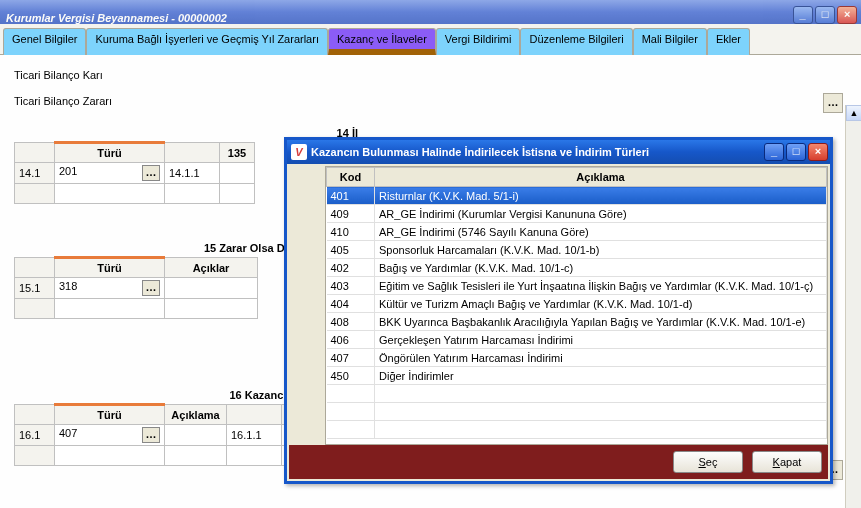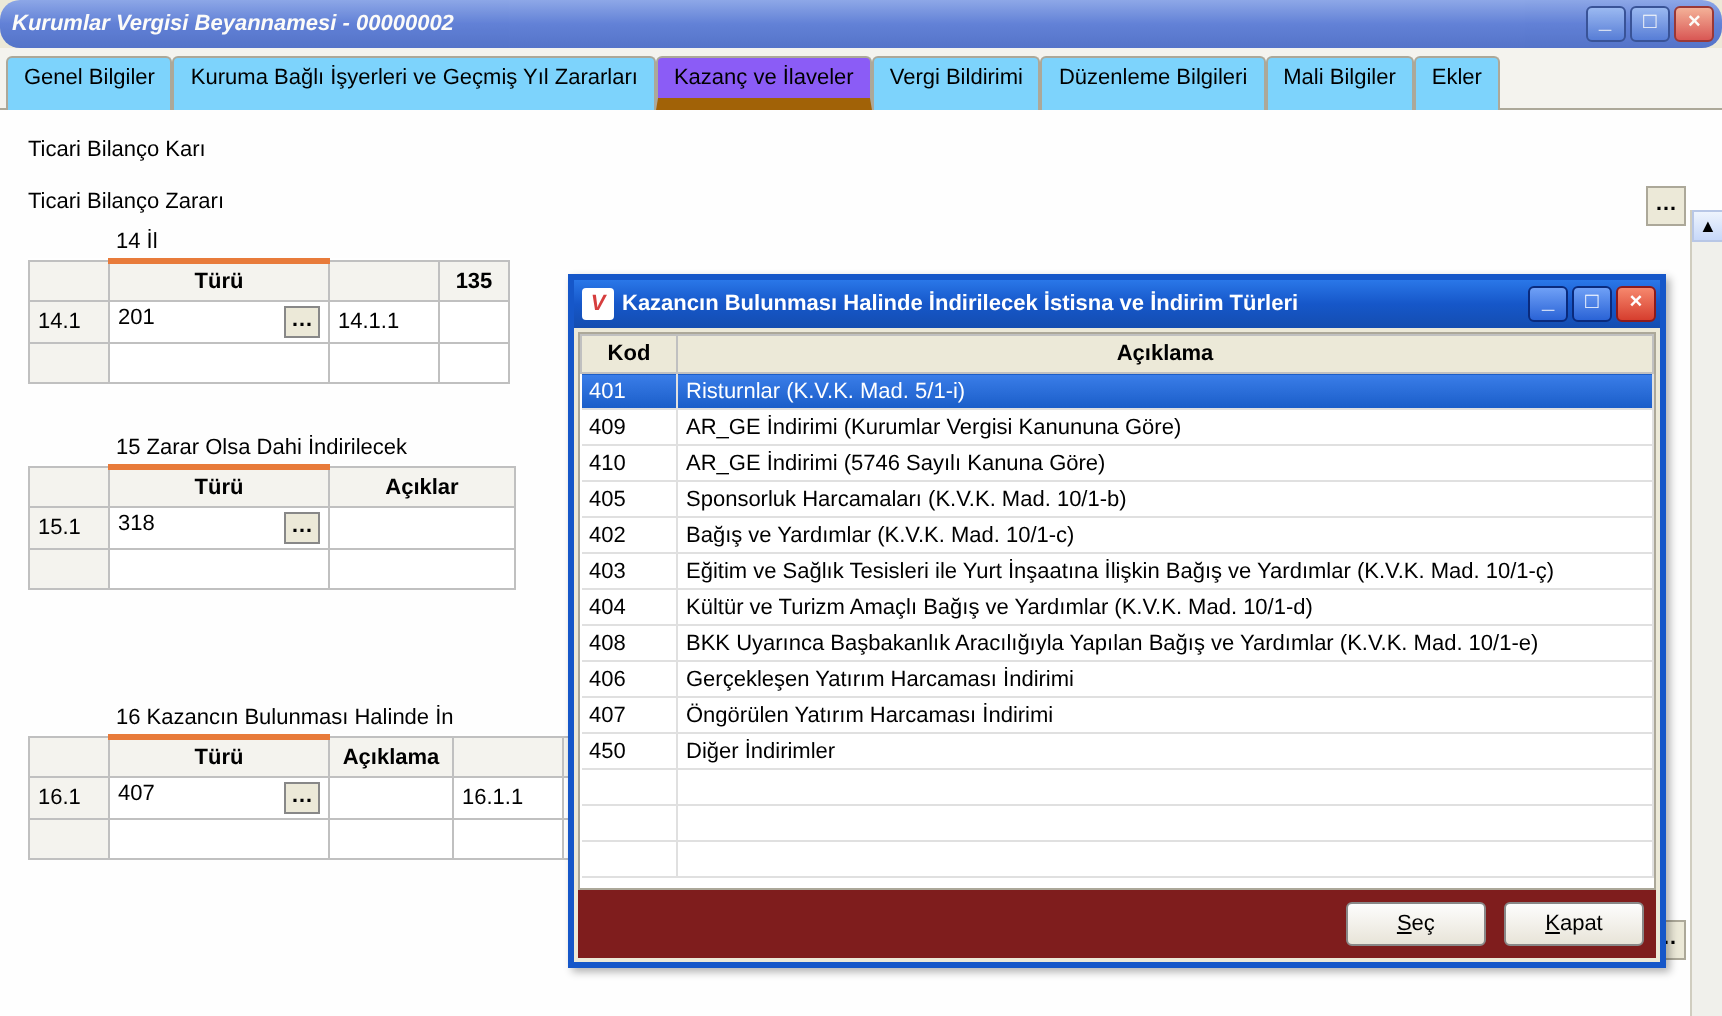--- a/index.html
+++ b/index.html
@@ -9,27 +9,26 @@
     background: #ece9d8;
     width: 861px;
     height: 508px;
     overflow: hidden;
     position: relative;
   }
   .main-titlebar {
     background: linear-gradient(to bottom, #7d9cea 0%, #4a6fd6 50%, #3a5fc6 100%);
     height: 24px;
     display: flex;
-    align-items: center;
+    align-items: flex-end;
     padding: 0 4px;
     color: #fff;
     font-style: italic;
     font-weight: bold;
     opacity: 0.85;
-    border-radius: 10px;
   }
   .main-titlebar .title { flex: 1; padding-left: 2px; }
   .main-winbtns { display: flex; gap: 2px; }
   .main-winbtns .wbtn {
     width: 20px; height: 18px;
     background: linear-gradient(to bottom, #8db1f6, #3e6bd6);
     border: 1px solid #1a3a8c;
     border-radius: 3px;
     color: #fff;
     font-weight: bold;
@@ -96,23 +95,23 @@
     width: 20px; height: 20px;
     border: 1px solid #aca899;
     background: #ece9d8;
     text-align: center;
     font-weight: bold;
     cursor: pointer;
     line-height: 17px;
   }
   .form-label { margin: 6px 0 6px 6px; }
   .section-header {
-    font-weight: normal;
-    text-align: left;
-    margin: 8px 0 2px 50px;
+    font-weight: bold;
+    text-align: right;
+    margin: 20px 0 2px 50px;
     width: 300px;
   }
   table.grid {
     border-collapse: collapse;
     margin-left: 6px;
     background: #fff;
   }
   table.grid th, table.grid td {
     border: 1px solid #c0c0c0;
     padding: 2px 4px;
@@ -200,20 +199,21 @@
     background: #ece9d8;
     padding: 2px;
   }
   .modal-grid-wrap {
     flex: 1;
     background: #fff;
     border: 1px solid #aca899;
     overflow: hidden;
     display: flex;
     flex-direction: column;
+    margin-left: 36px;
   }
   table.modal-grid {
     border-collapse: collapse;
     width: 100%;
     font-size: 11px;
   }
   table.modal-grid th {
     background: #ece9d8;
     border: 1px solid #c0c0c0;
     padding: 3px 4px;

